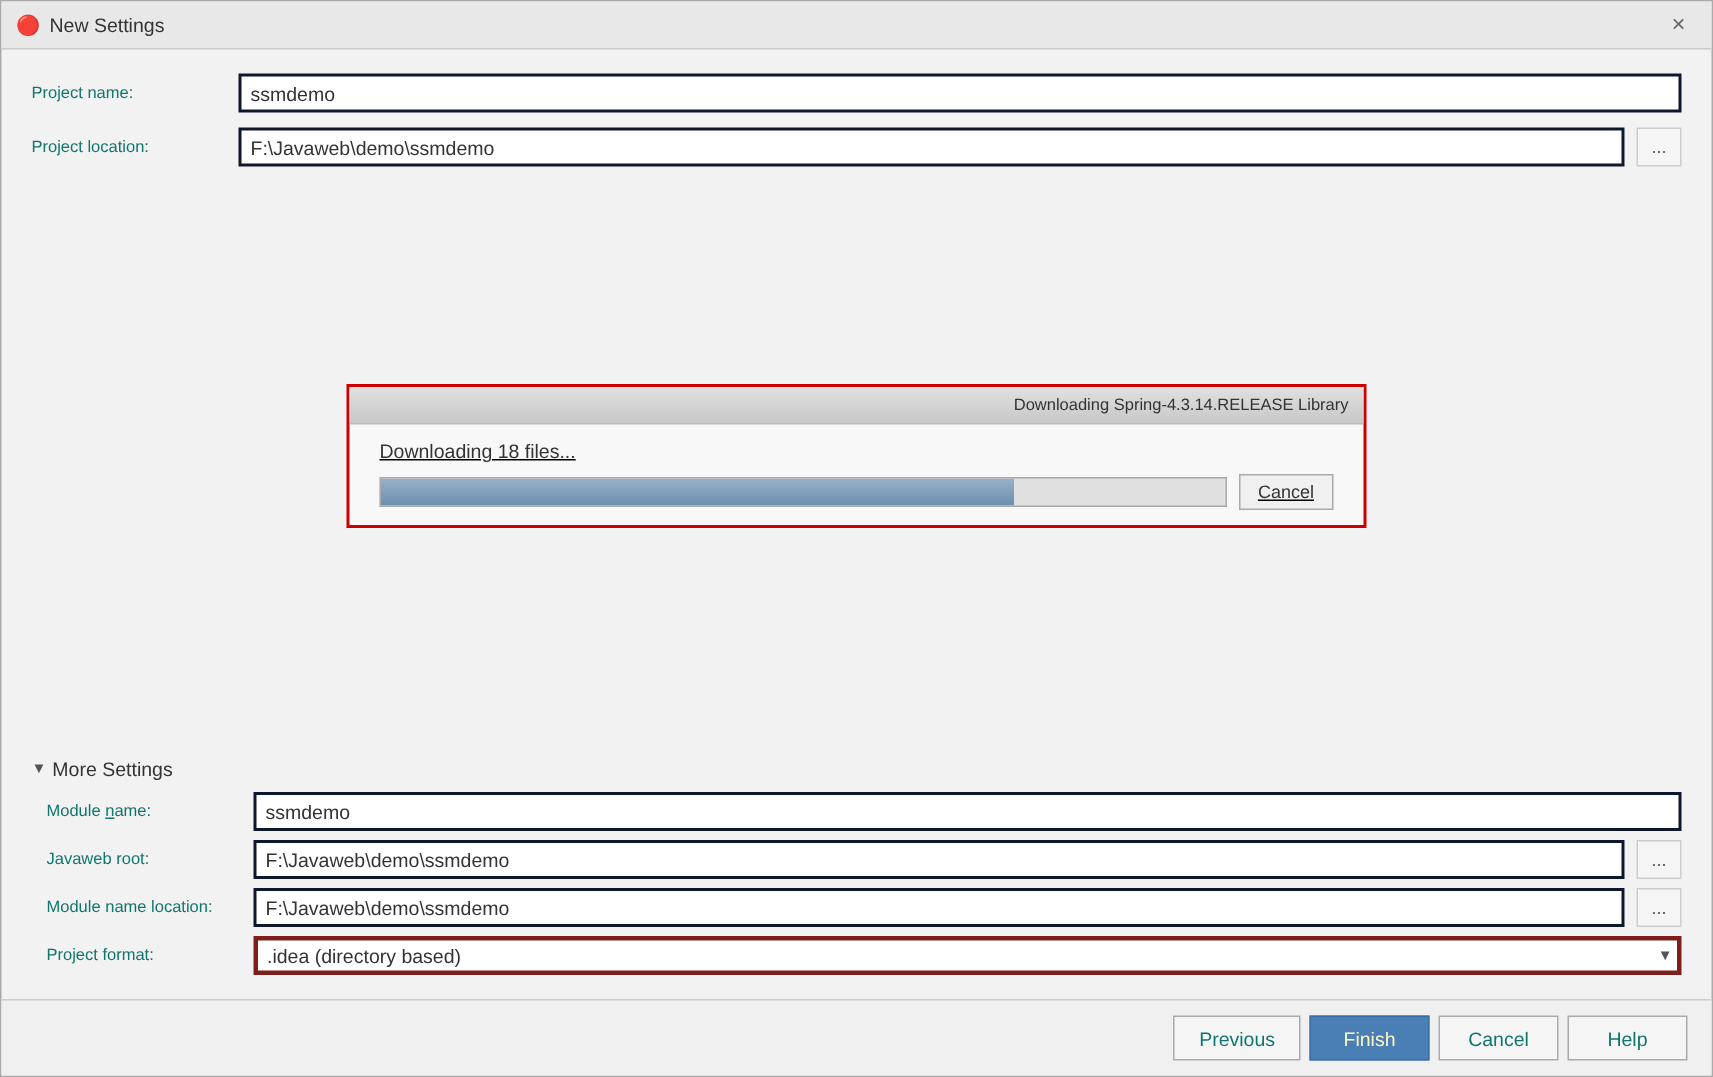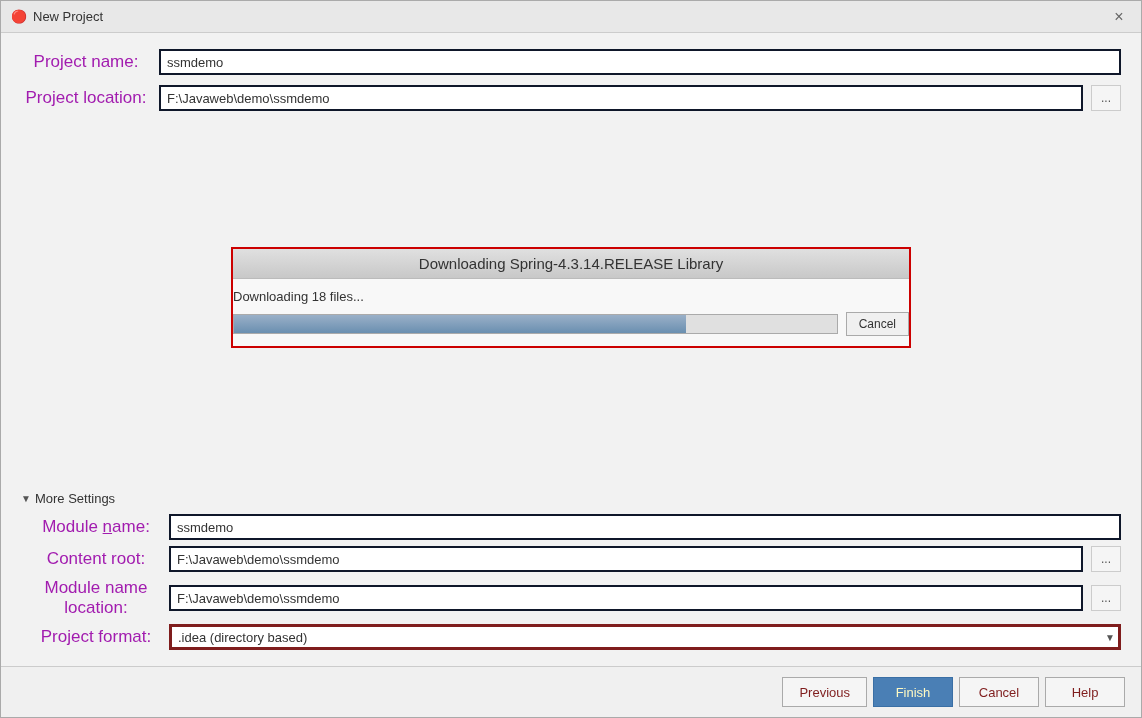--- a/index.html
+++ b/index.html
@@ -65,23 +65,23 @@
       gap: 10px;
       overflow: hidden;
     }
     .form-row {
       display: flex;
       align-items: center;
       gap: 8px;
     }
     .form-label {
       width: 130px;
-      text-align: center;
-      color: #a21caf;
-      font-size: 17px;
+      text-align: left;
+      color: #0f766e;
+      font-size: 11px;
       flex-shrink: 0;
     }
     .form-input {
       flex: 1;
       height: 26px;
       border: 2px solid #0f172a;
       background: white;
       padding: 0 6px;
       font-size: 13px;
       color: #333;
@@ -101,29 +101,30 @@
     .download-area {
       margin: 0 auto;
       width: 680px;
       border: 2px solid #cc0000;
       background: #f8f8f8;
     }
     .download-title {
       background: linear-gradient(to bottom, #e0e0e0, #c8c8c8);
       border-bottom: 1px solid #bbb;
       padding: 6px 10px;
-      text-align: center;
-      font-size: 15px;
+      text-align: right;
+      font-size: 11px;
       color: #333;
     }
     .download-body {
-      padding: 10px 0;
+      padding: 10px 20px;
       display: flex;
       flex-direction: column;
       gap: 8px;
+      text-decoration: underline;
     }
     .download-status {
       font-size: 13px;
       color: #333;
     }
     .progress-row {
       display: flex;
       align-items: center;
       gap: 8px;
     }
@@ -211,38 +212,38 @@
       background: #f0f0f0;
     }
     .footer-btn {
       height: 30px;
       min-width: 80px;
       padding: 0 16px;
       border: 1px solid #aaa;
       background: #f5f5f5;
       cursor: pointer;
       font-size: 13px;
-      color: #7f1d1d;
+      color: #0f766e;
     }
     .footer-btn.primary {
       background: #4a7fb5;
       color: #fef9c3;
       border-color: #3a6fa5;
       font-weight: 500;
     }
   </style>
 </head>
 <body>
 
 <div class="dialog">
 
   <div class="title-bar">
     <div class="title-bar-left">
       <span class="title-icon">🔴</span>
-      <span class="title-text">New Project</span>
+      <span class="title-text">New Settings</span>
     </div>
     <button class="close-btn">×</button>
   </div>
 
   <div class="content">
 
     <div class="form-row">
       <label class="form-label">Project name:</label>
       <input class="form-input" type="text" value="ssmdemo" style="">
     </div>
@@ -274,21 +275,21 @@
         <span class="more-settings-label">More Settings</span>
       </div>
       <div class="more-settings-rows">
 
         <div class="form-row">
           <label class="form-label">Module <u>n</u>ame:</label>
           <input class="form-input" type="text" value="ssmdemo" style="">
         </div>
 
         <div class="form-row">
-          <label class="form-label">Content root:</label>
+          <label class="form-label">Javaweb root:</label>
           <input class="form-input" type="text" value="F:\Javaweb\demo\ssmdemo" style="">
           <button class="browse-btn">...</button>
         </div>
 
         <div class="form-row">
           <label class="form-label">Module name location:</label>
           <input class="form-input" type="text" value="F:\Javaweb\demo\ssmdemo" style="">
           <button class="browse-btn">...</button>
         </div>
 

